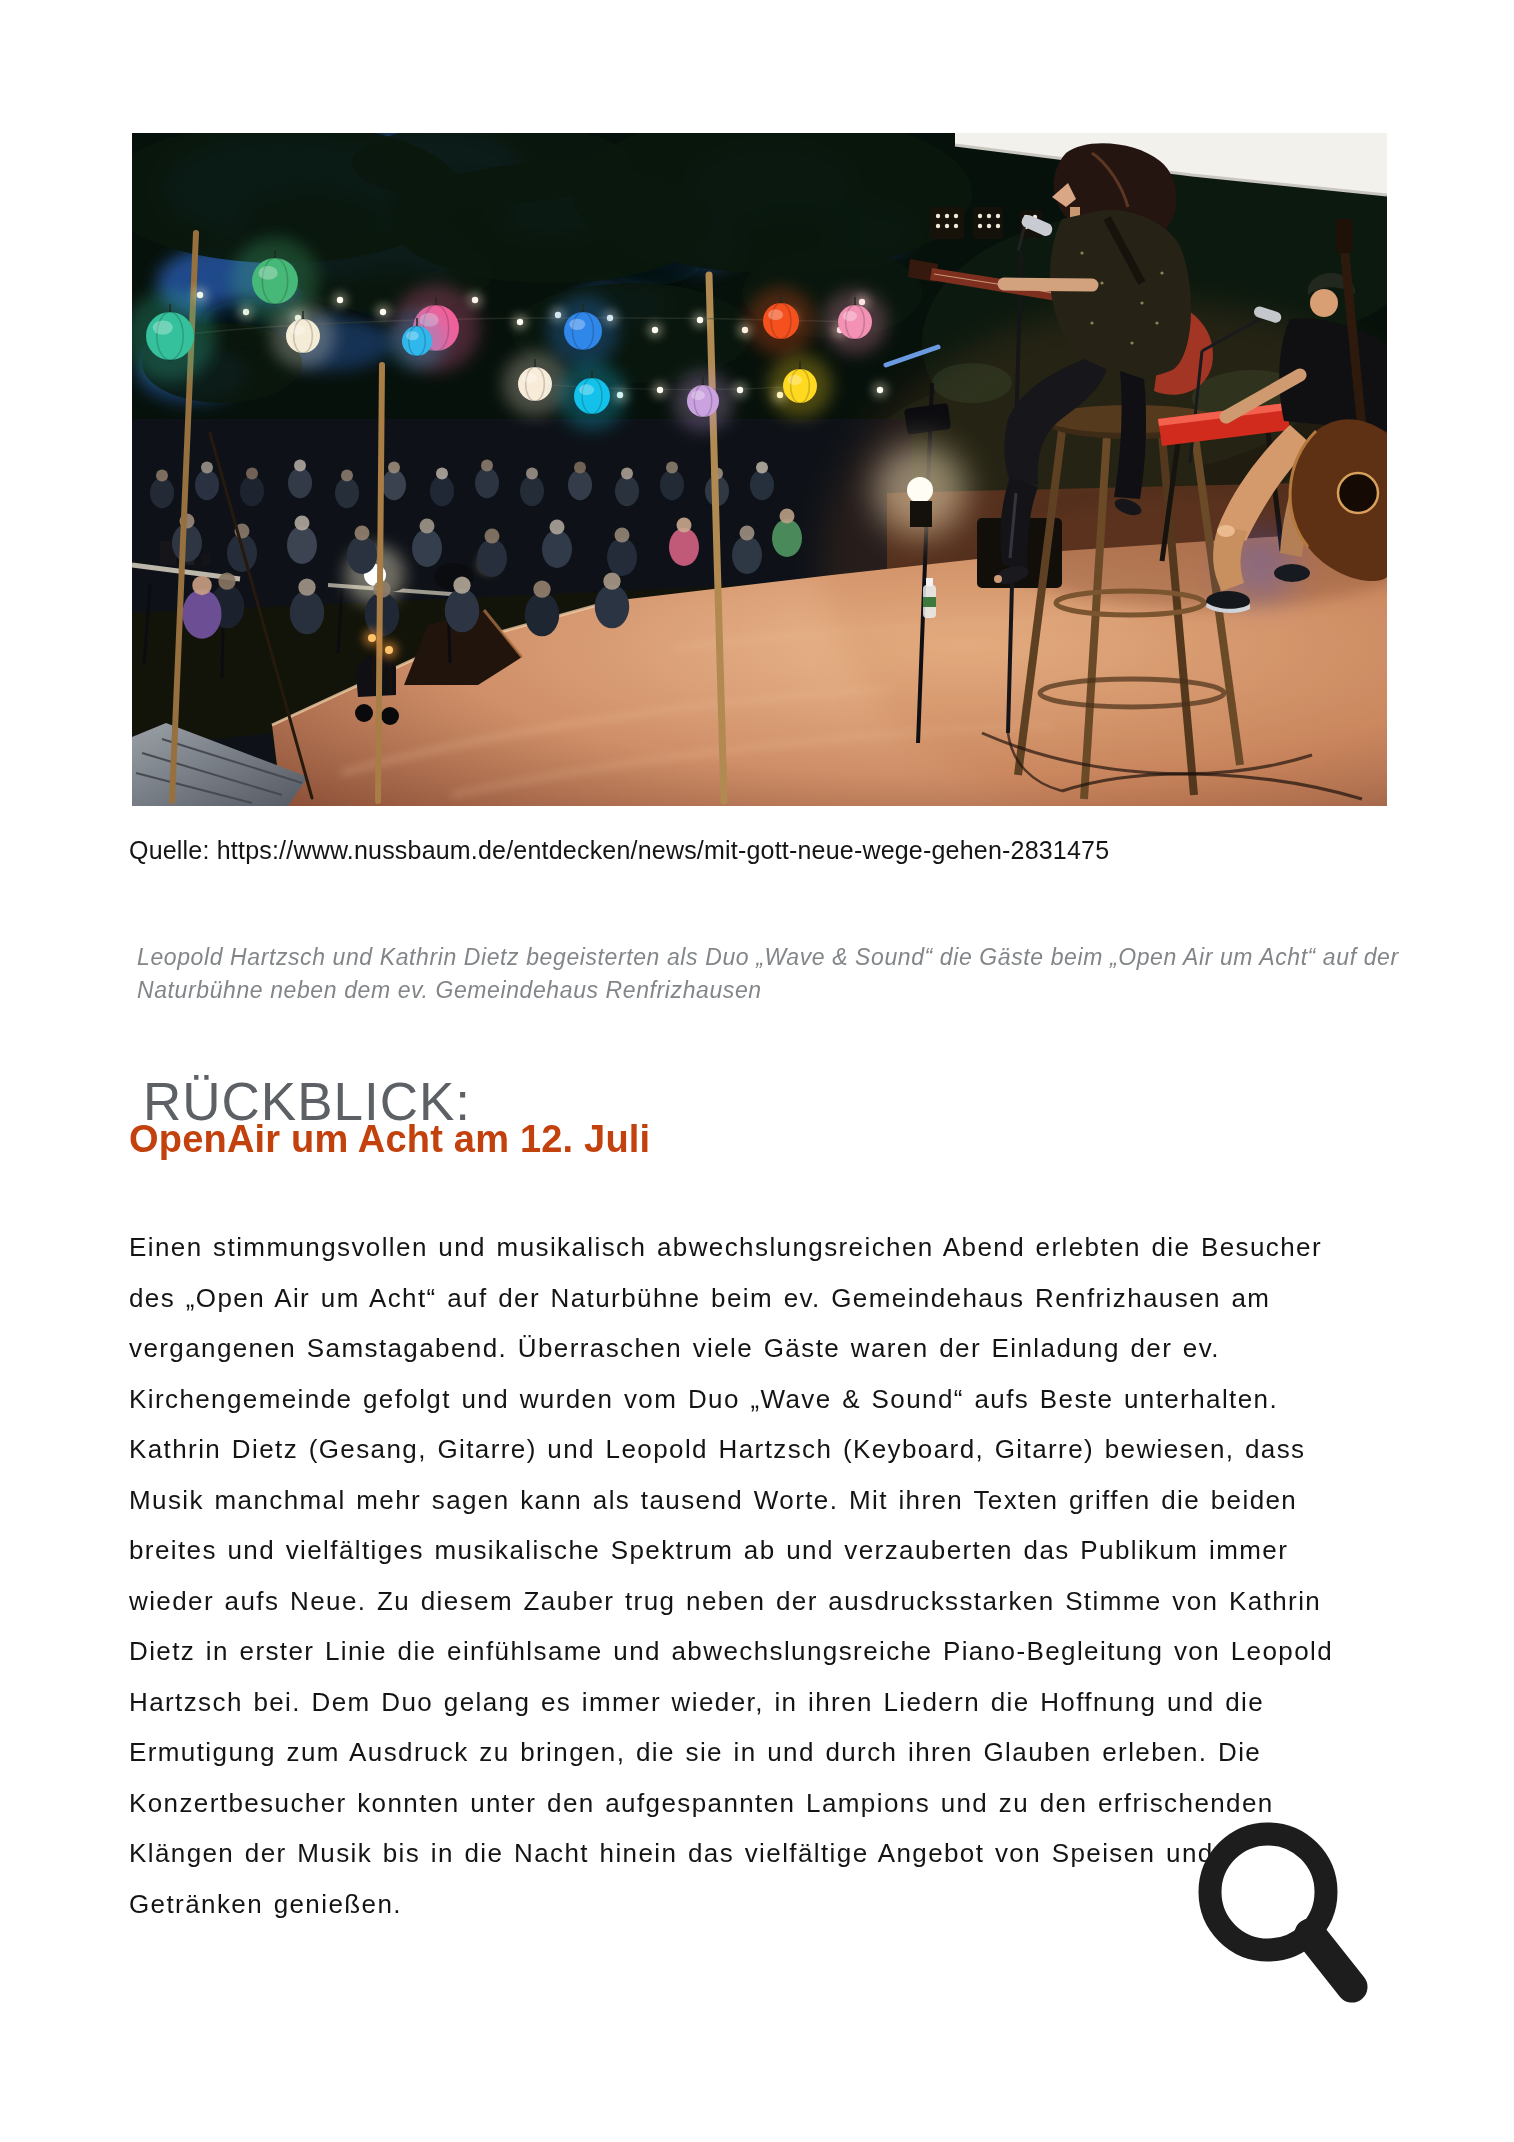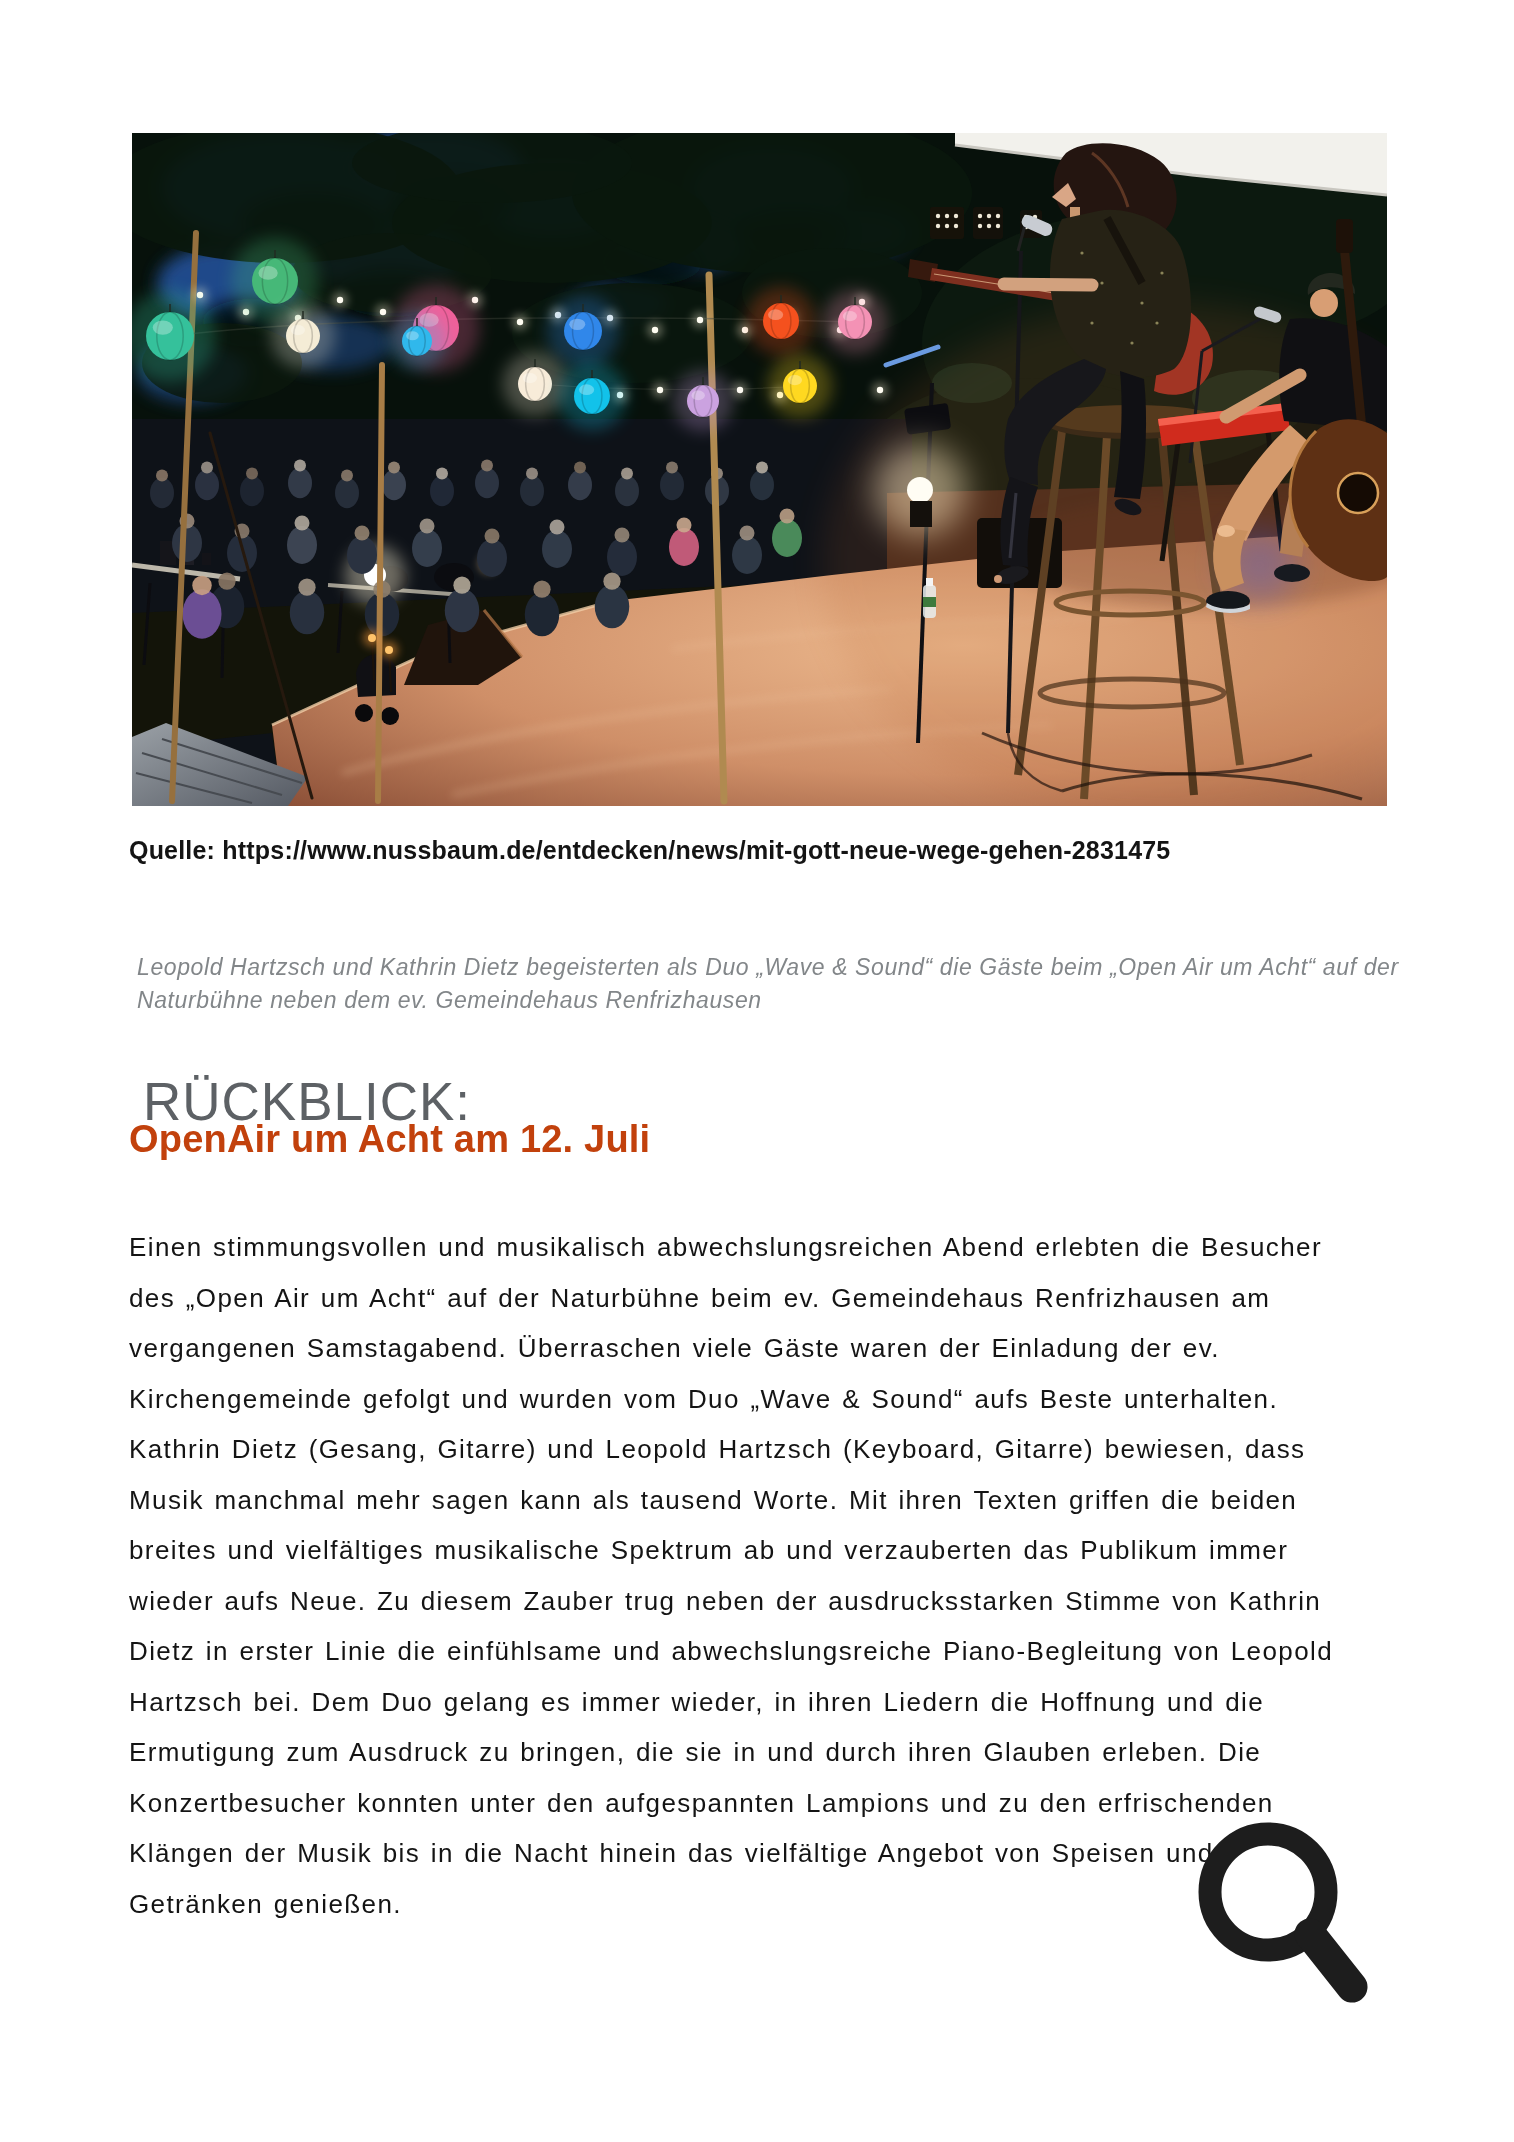--- a/index.html
+++ b/index.html
@@ -4,26 +4,26 @@
 <style>
   html,body{margin:0;padding:0;}
   body{
     width:1514px;height:2142px;position:relative;overflow:hidden;
     background:var(--page-bg,#ffffff);
     font-family:"Liberation Sans", sans-serif;
   }
   .photo{position:absolute;left:132px;top:133px;width:1255px;height:673px;display:block;}
   .source{
     position:absolute;left:129px;top:836px;
-    font-size:25px;color:var(--text,#141414);letter-spacing:.2px;white-space:nowrap;font-weight:bold;
+    font-size:25px;color:var(--text,#141414);letter-spacing:.2px;white-space:nowrap;
   }
   .caption{
     position:absolute;left:137px;top:941px;
     font-size:23px;font-style:italic;color:var(--caption-gray,#828689);
-    line-height:33px;letter-spacing:.6px;white-space:nowrap;margin-top:10px;
+    line-height:33px;letter-spacing:.6px;white-space:nowrap;
   }
   h1.rueckblick{
     position:absolute;left:127px;top:1056px;margin:16px;
     font-size:53px;font-weight:400;color:var(--heading-gray,#5d6165);
     letter-spacing:1px;line-height:60px;white-space:nowrap;
   }
   h2.article-title{
     position:absolute;left:129px;top:1116px;margin:0;
     font-size:38px;font-weight:700;color:#c2410c;
     letter-spacing:.2px;line-height:46px;white-space:nowrap;

